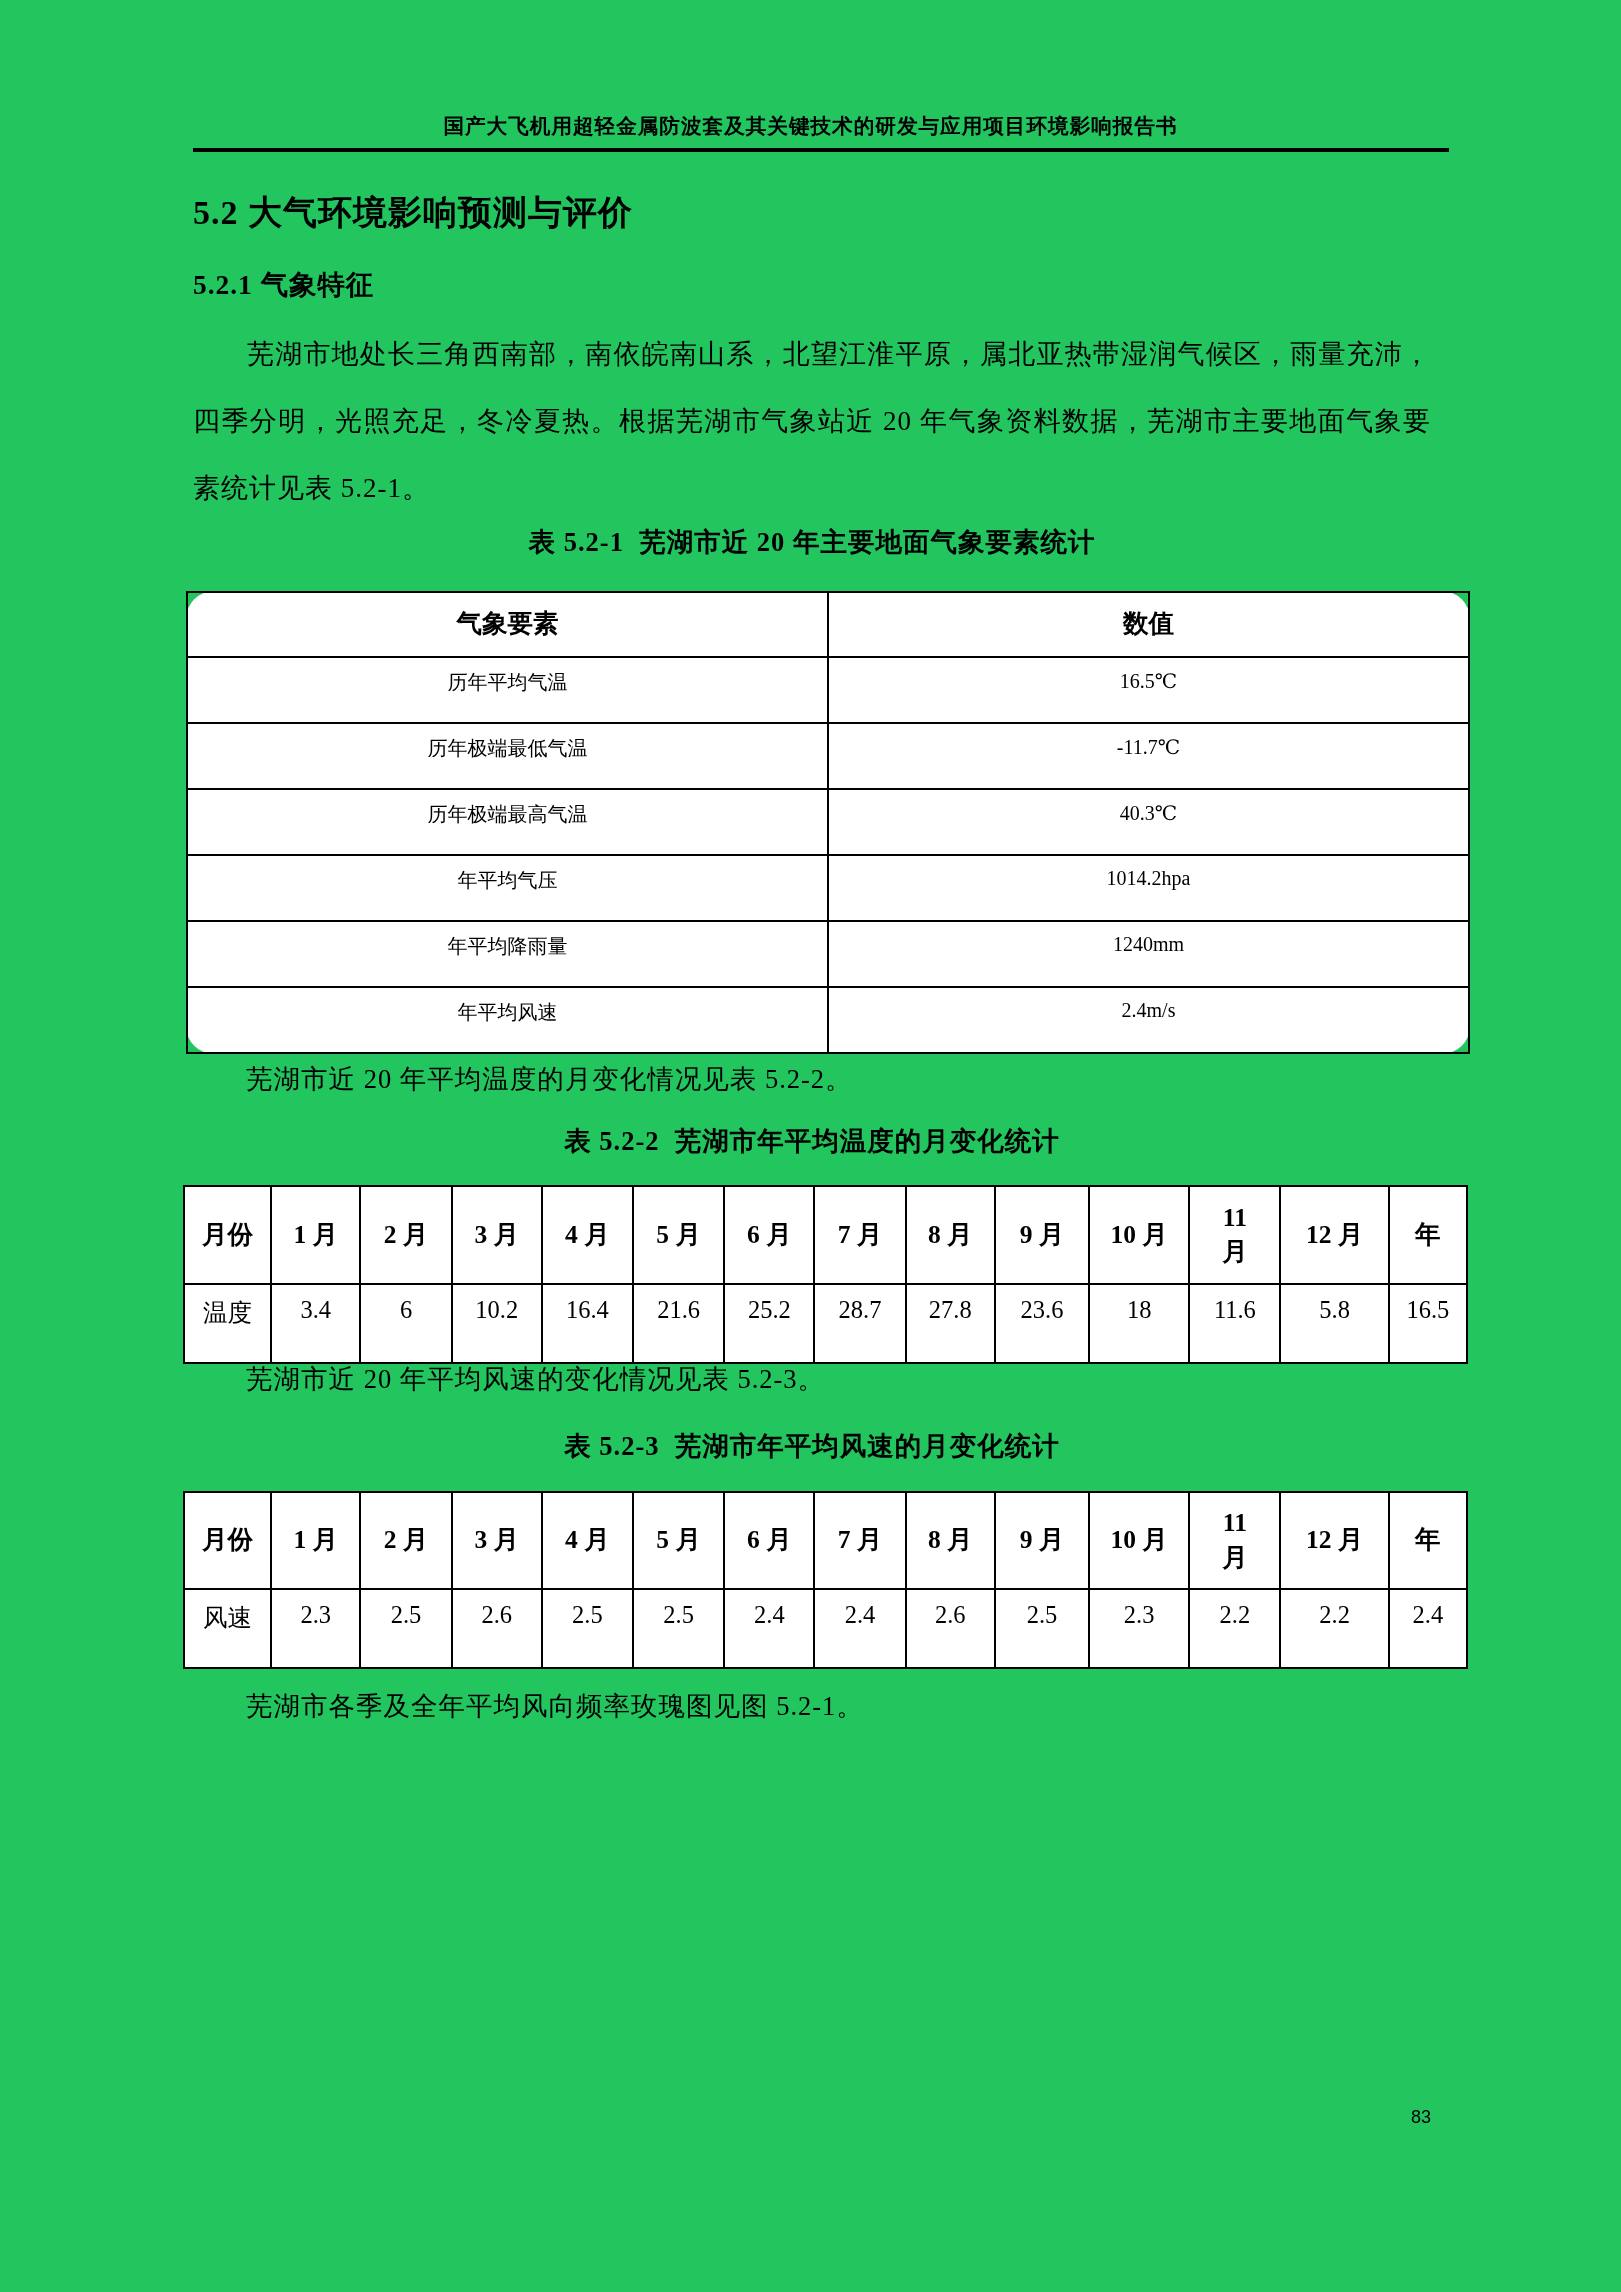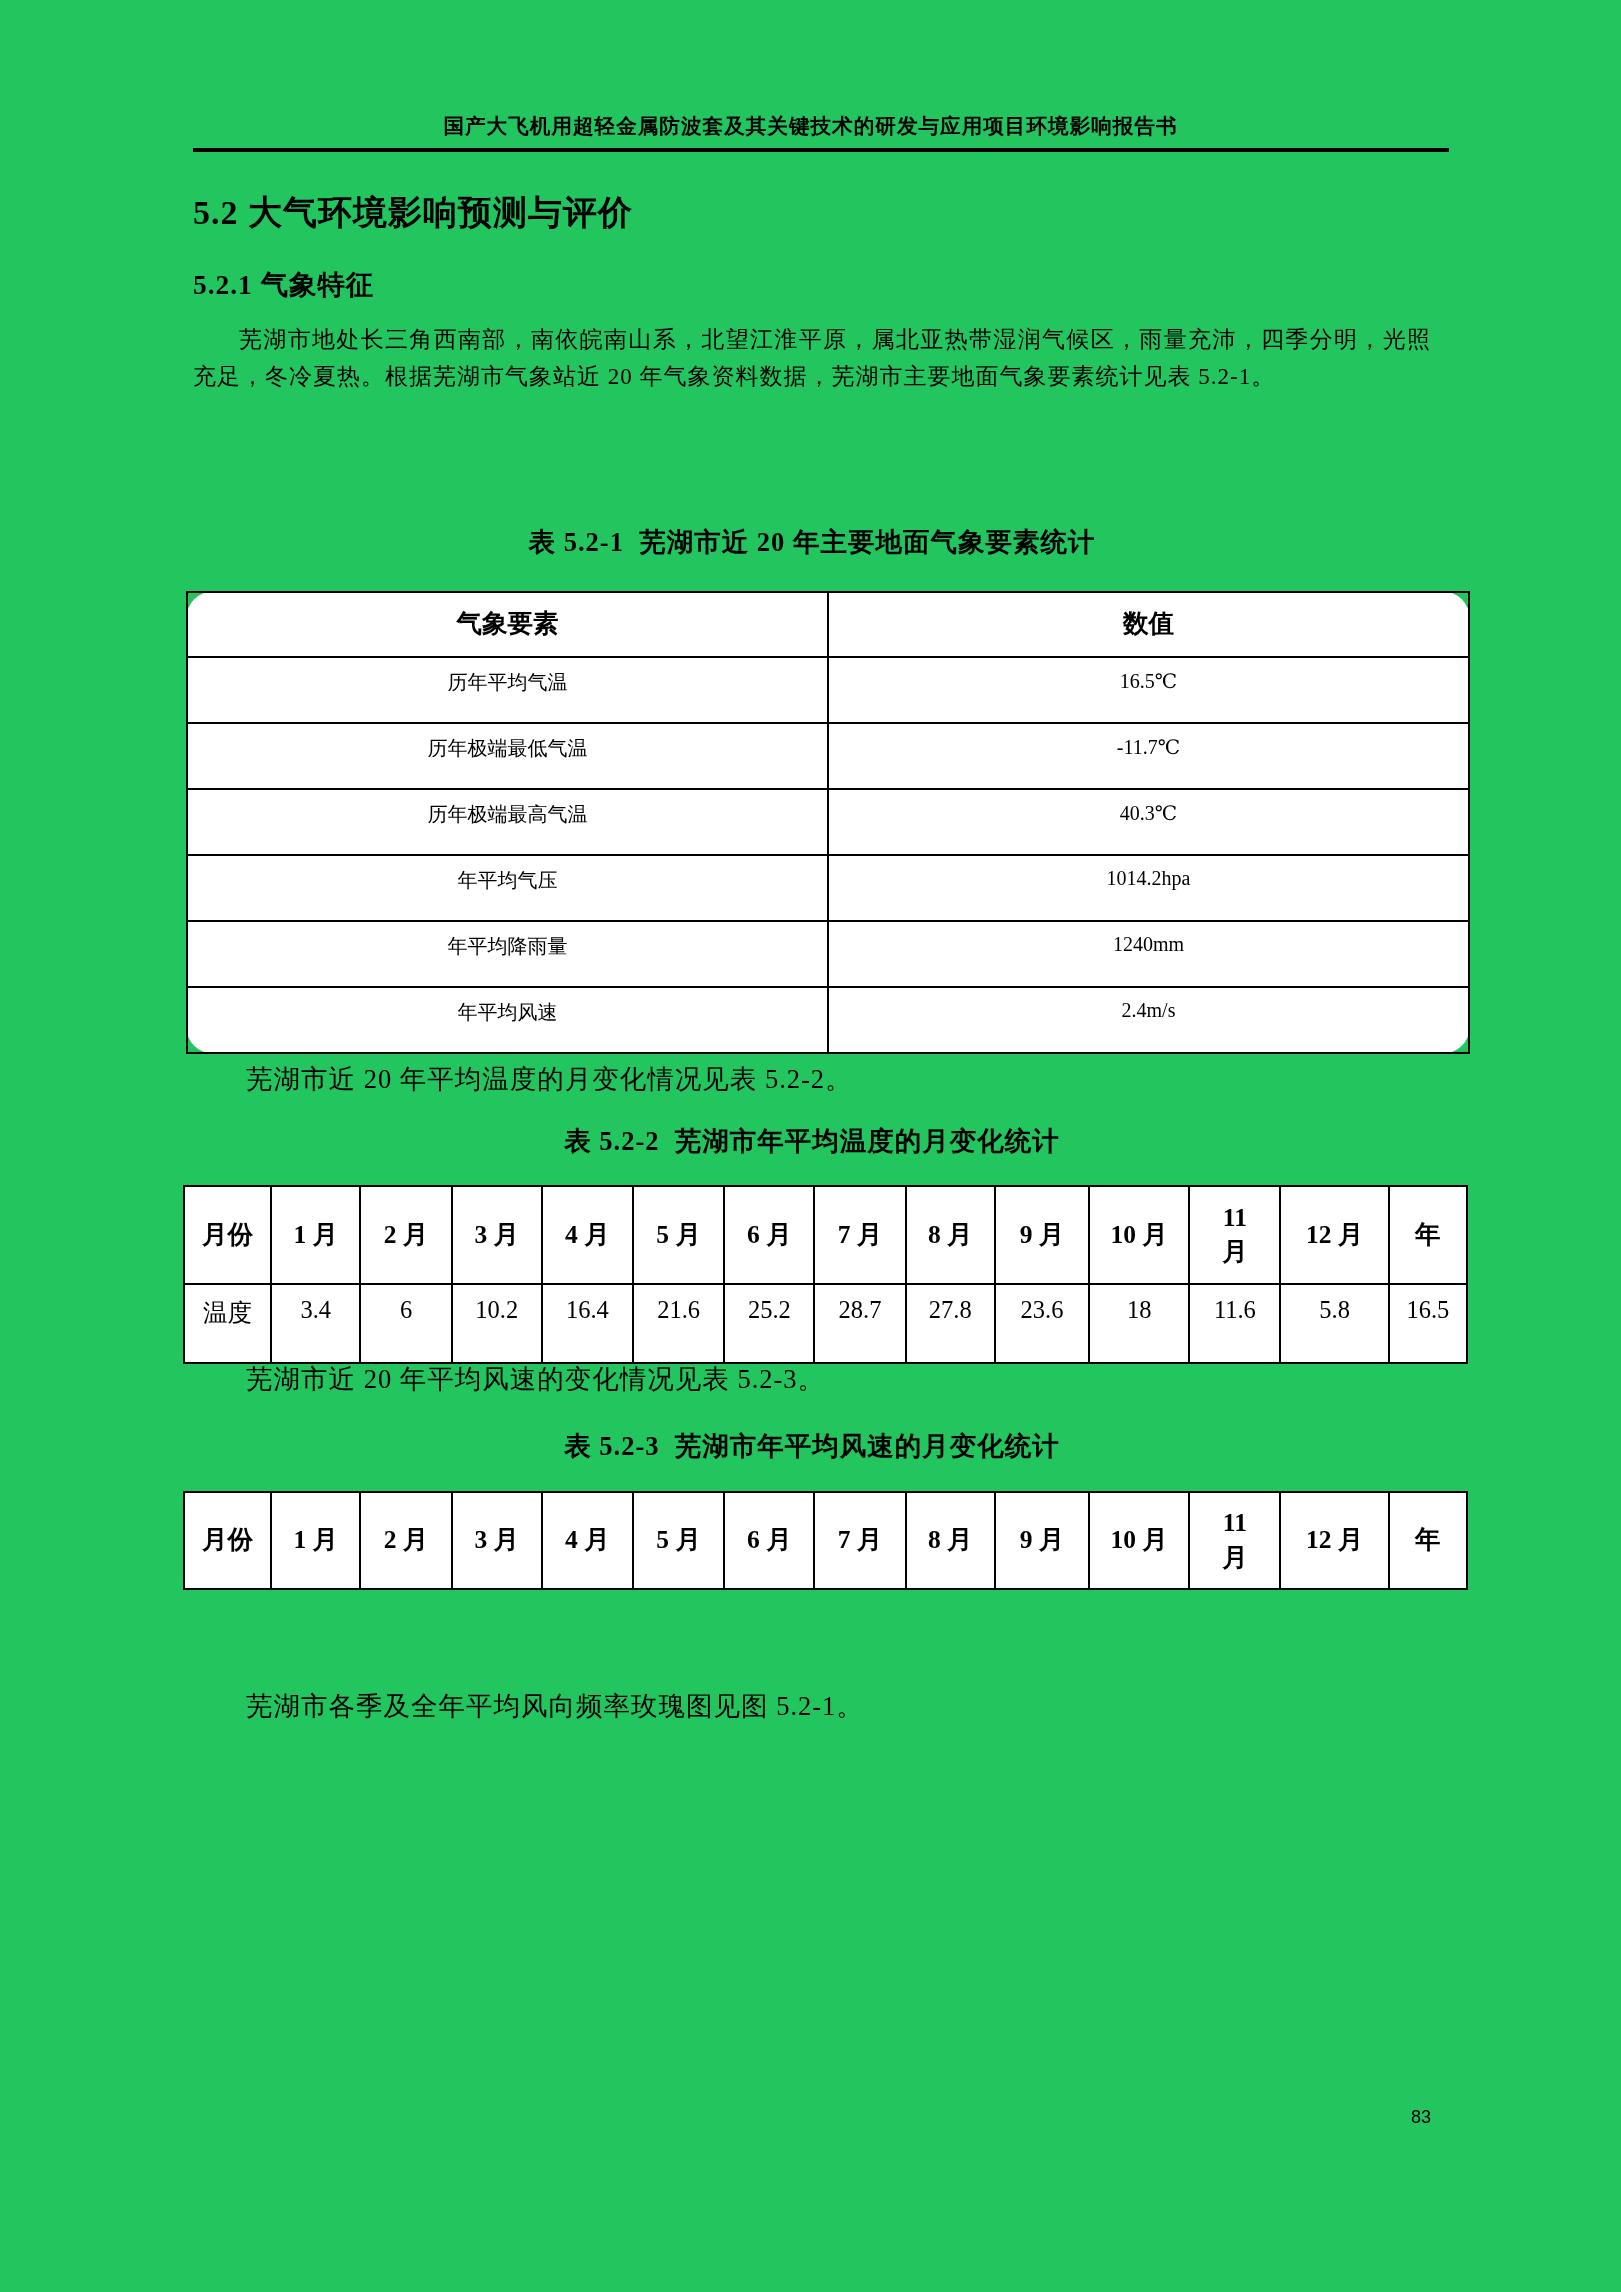--- a/index.html
+++ b/index.html
@@ -23,21 +23,21 @@
   .h1 {
     position:absolute; top:190px; left:193px;
     font-size:34px; font-weight:bold; letter-spacing:1px;
   }
   .h2 {
     position:absolute; top:267px; left:193px;
     font-size:27.4px; font-weight:bold; letter-spacing:1px;
   }
   .para {
     position:absolute; top:321px; left:193px; width:1238px;
-    font-size:23px; line-height:37px; text-align:justify; text-indent:2em;
+    font-size:27px; line-height:67px; text-align:justify; text-indent:2em;
     letter-spacing:1px;
   }
   .note {
     position:absolute; left:193px; width:1238px;
     font-size:26.5px; text-indent:2em; letter-spacing:1px;
   }
   .note1 { top:1061px; }
   .note2 { top:1361px; }
   .note3 { top:1688px; }
   .tbl-caption {
@@ -215,20 +215,36 @@
       <th>6 月</th>
       <th>7 月</th>
       <th>8 月</th>
       <th>9 月</th>
       <th>10 月</th>
       <th>11
 月</th>
       <th>12 月</th>
       <th>年</th>
     </tr>
+    <tr>
+      <td>风速</td>
+      <td>2.3</td>
+      <td>2.5</td>
+      <td>2.6</td>
+      <td>2.5</td>
+      <td>2.5</td>
+      <td>2.4</td>
+      <td>2.4</td>
+      <td>2.6</td>
+      <td>2.5</td>
+      <td>2.3</td>
+      <td>2.2</td>
+      <td>2.2</td>
+      <td>2.4</td>
+    </tr>
   </tbody>
     </table>
 
   <div class="note note3">芜湖市各季及全年平均风向频率玫瑰图见图 5.2-1。</div>
 
   <div class="page-number">83</div>
 
 </div>
 
 

